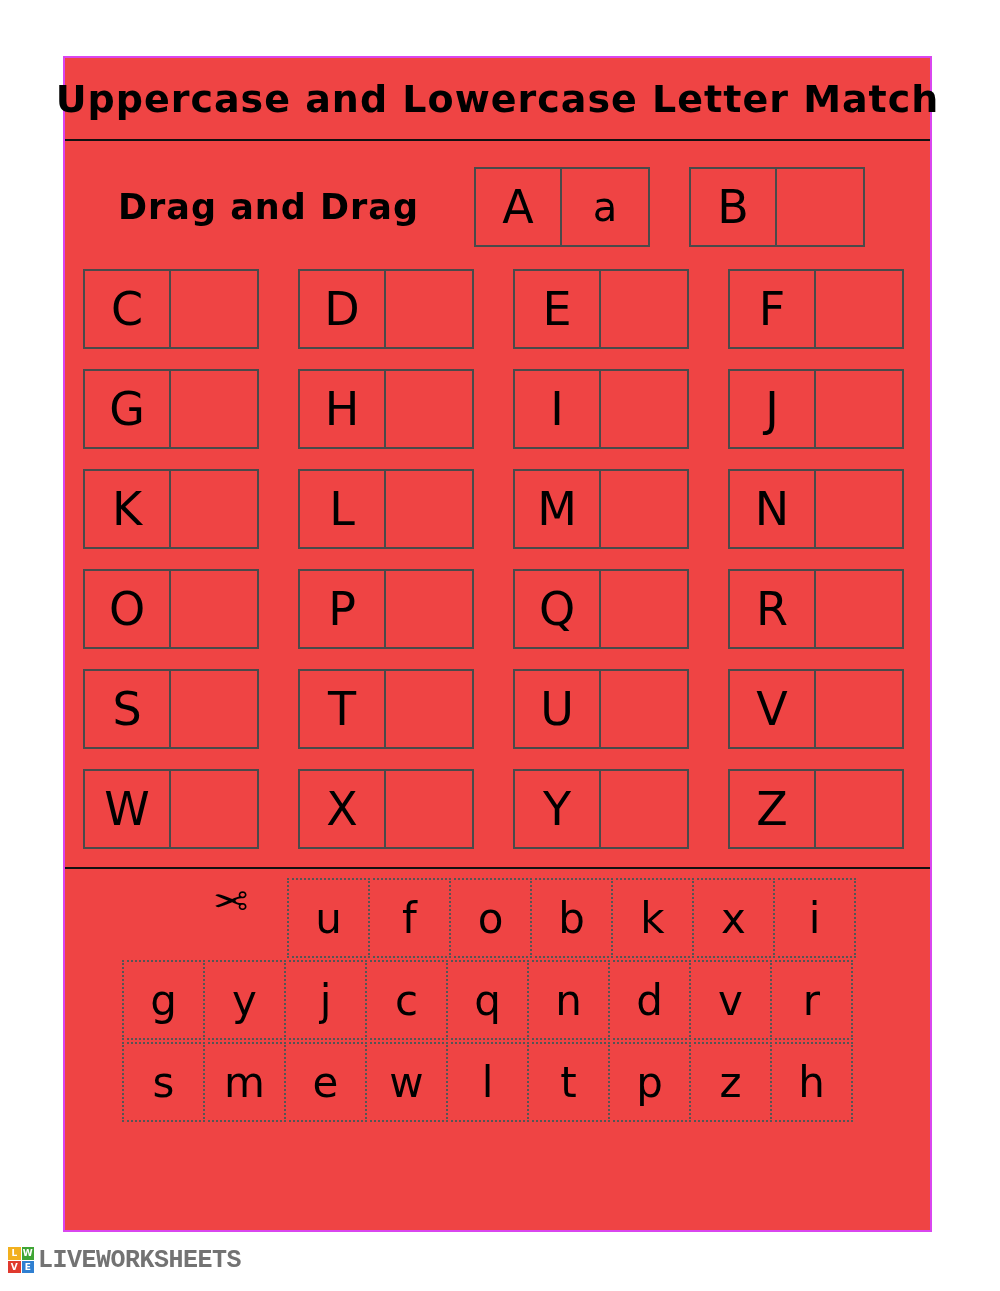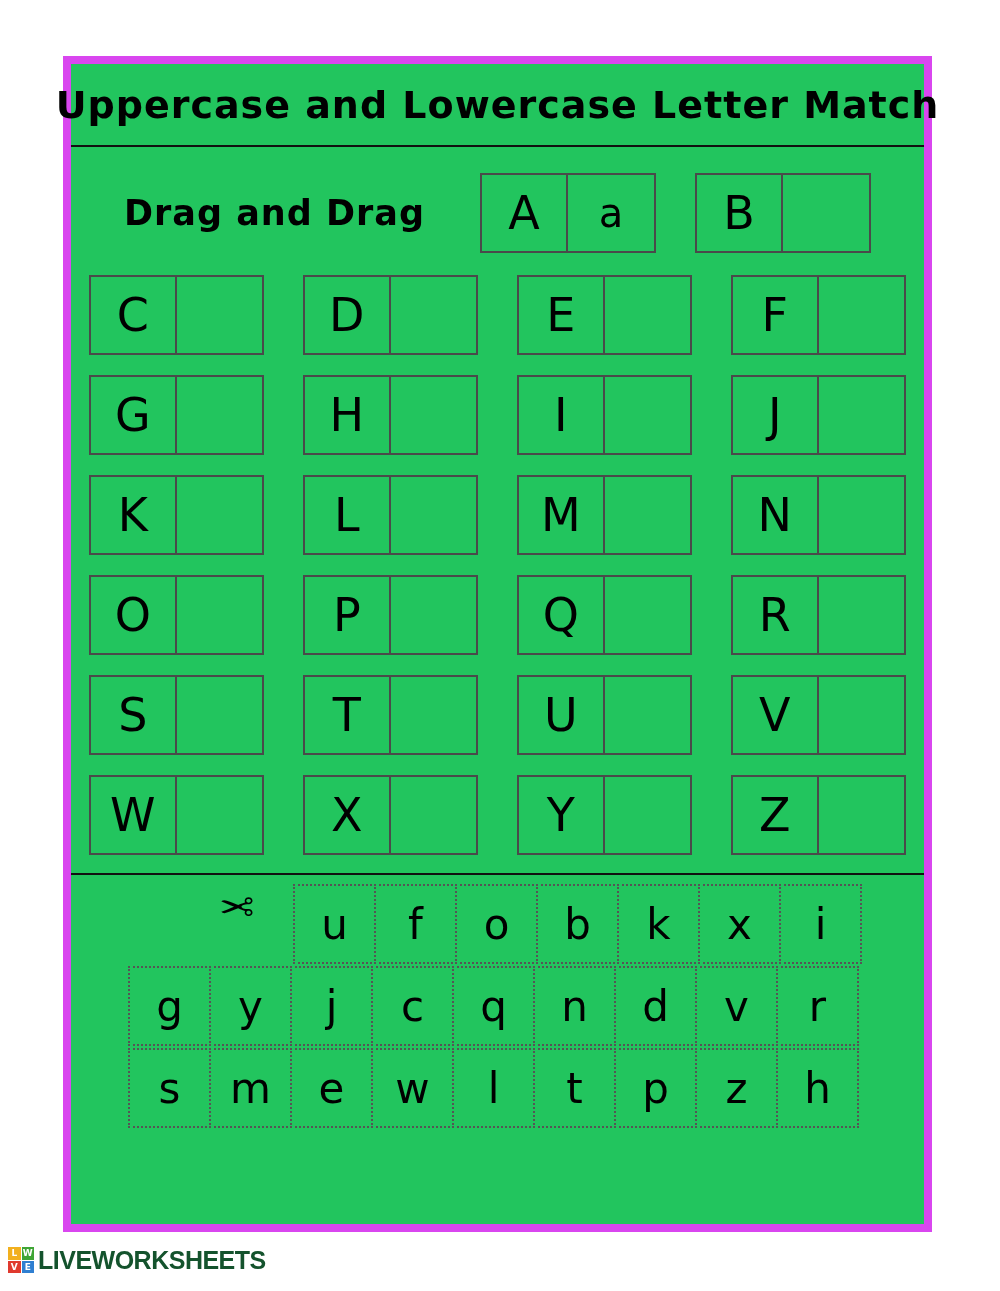--- a/index.html
+++ b/index.html
@@ -15,23 +15,23 @@
     overflow: hidden;
   }
 
   
   #worksheet {
     position: absolute;
     left: 63px;
     top: 56px;
     width: 869px;
     height: 1176px;
-    border: 8px solid #d946ef;
-    box-sizing: border-box;
-    background: #22c55e;
+    border: 2px solid #d946ef;
+    box-sizing: border-box;
+    background: #ef4444;
   }
 
   
   #title-bar {
     height: 83px;
     border-bottom: 2px solid #111111;
     display: flex;
     align-items: center;
     justify-content: center;
     box-sizing: border-box;
@@ -167,23 +167,23 @@
     color: #ffffff;
     font-family: "DejaVu Sans", sans-serif;
   }
   .lg-0 { background: #f2b01e; }
   .lg-1 { background: #3fa535; }
   .lg-2 { background: #e03a2f; }
   .lg-3 { background: #2f7fd1; }
   #logo-text {
     font-size: 25px;
     font-weight: bold;
-    color: #14532d;
+    color: #737373;
     letter-spacing: -0.5px;
-    font-family: Liberation Sans, sans-serif;
+    font-family: Liberation Mono, monospace;
   }
 </style>
 </head>
 <body>
 
 <div id="worksheet">
 
   <div id="title-bar">
     <div id="title-text">Uppercase and Lowercase Letter Match</div>
   </div>

